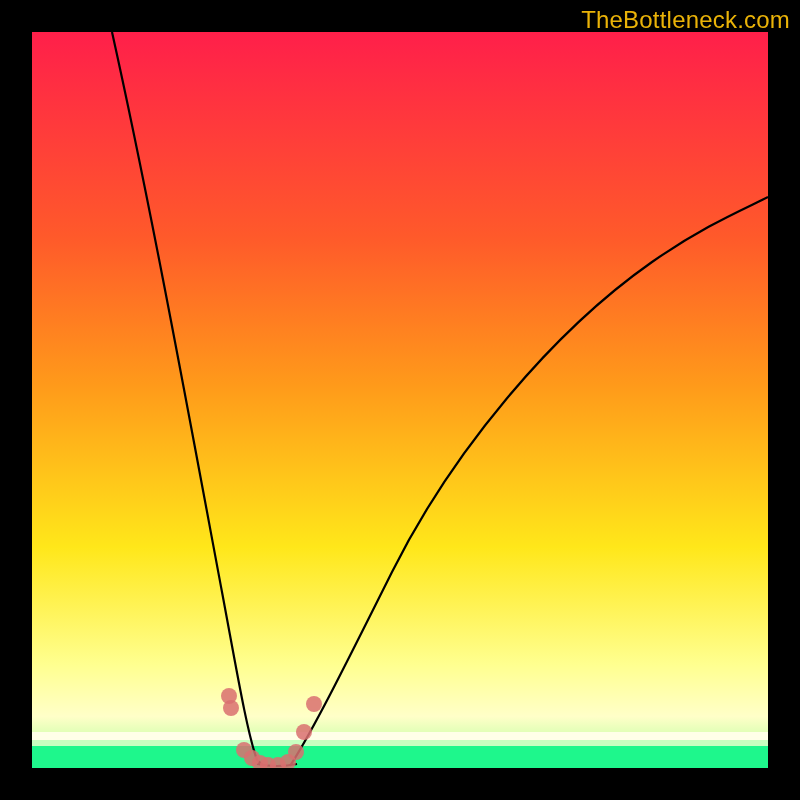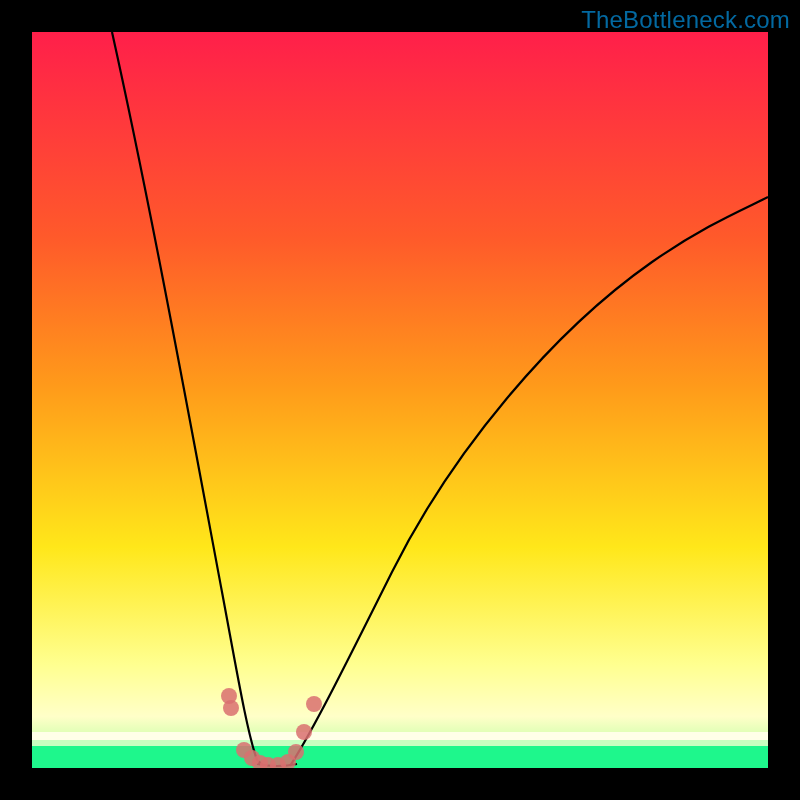--- a/index.html
+++ b/index.html
@@ -23,21 +23,21 @@
     position: absolute;
     left: 0;
     top: 0;
     width: 100%;
     height: 100%;
   }
   .watermark {
     position: absolute;
     top: 6px;
     right: 10px;
-    color: #0369a1;
+    color: #eab308;
     font-size: 24px;
     font-weight: 500;
     z-index: 5;
     letter-spacing: 0.2px;
   }
   svg.curves {
     position: absolute;
     left: 0;
     top: 0;
     z-index: 3;

